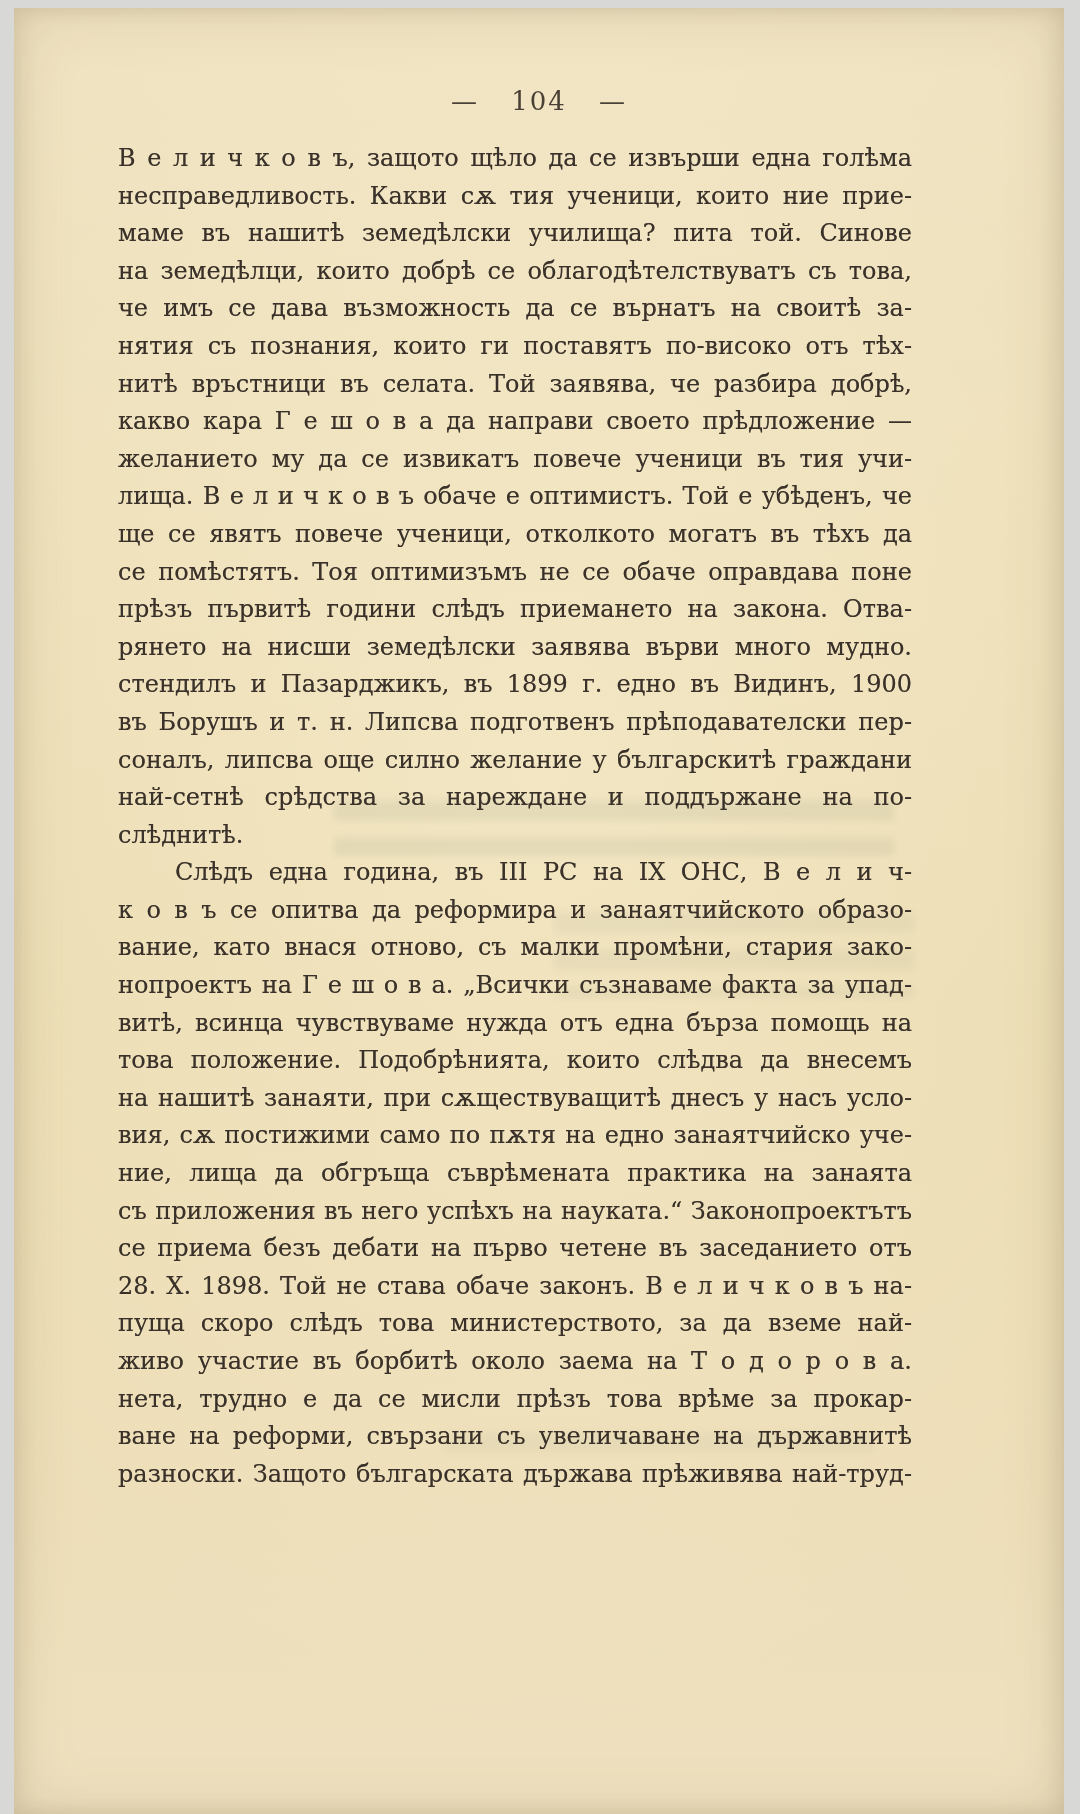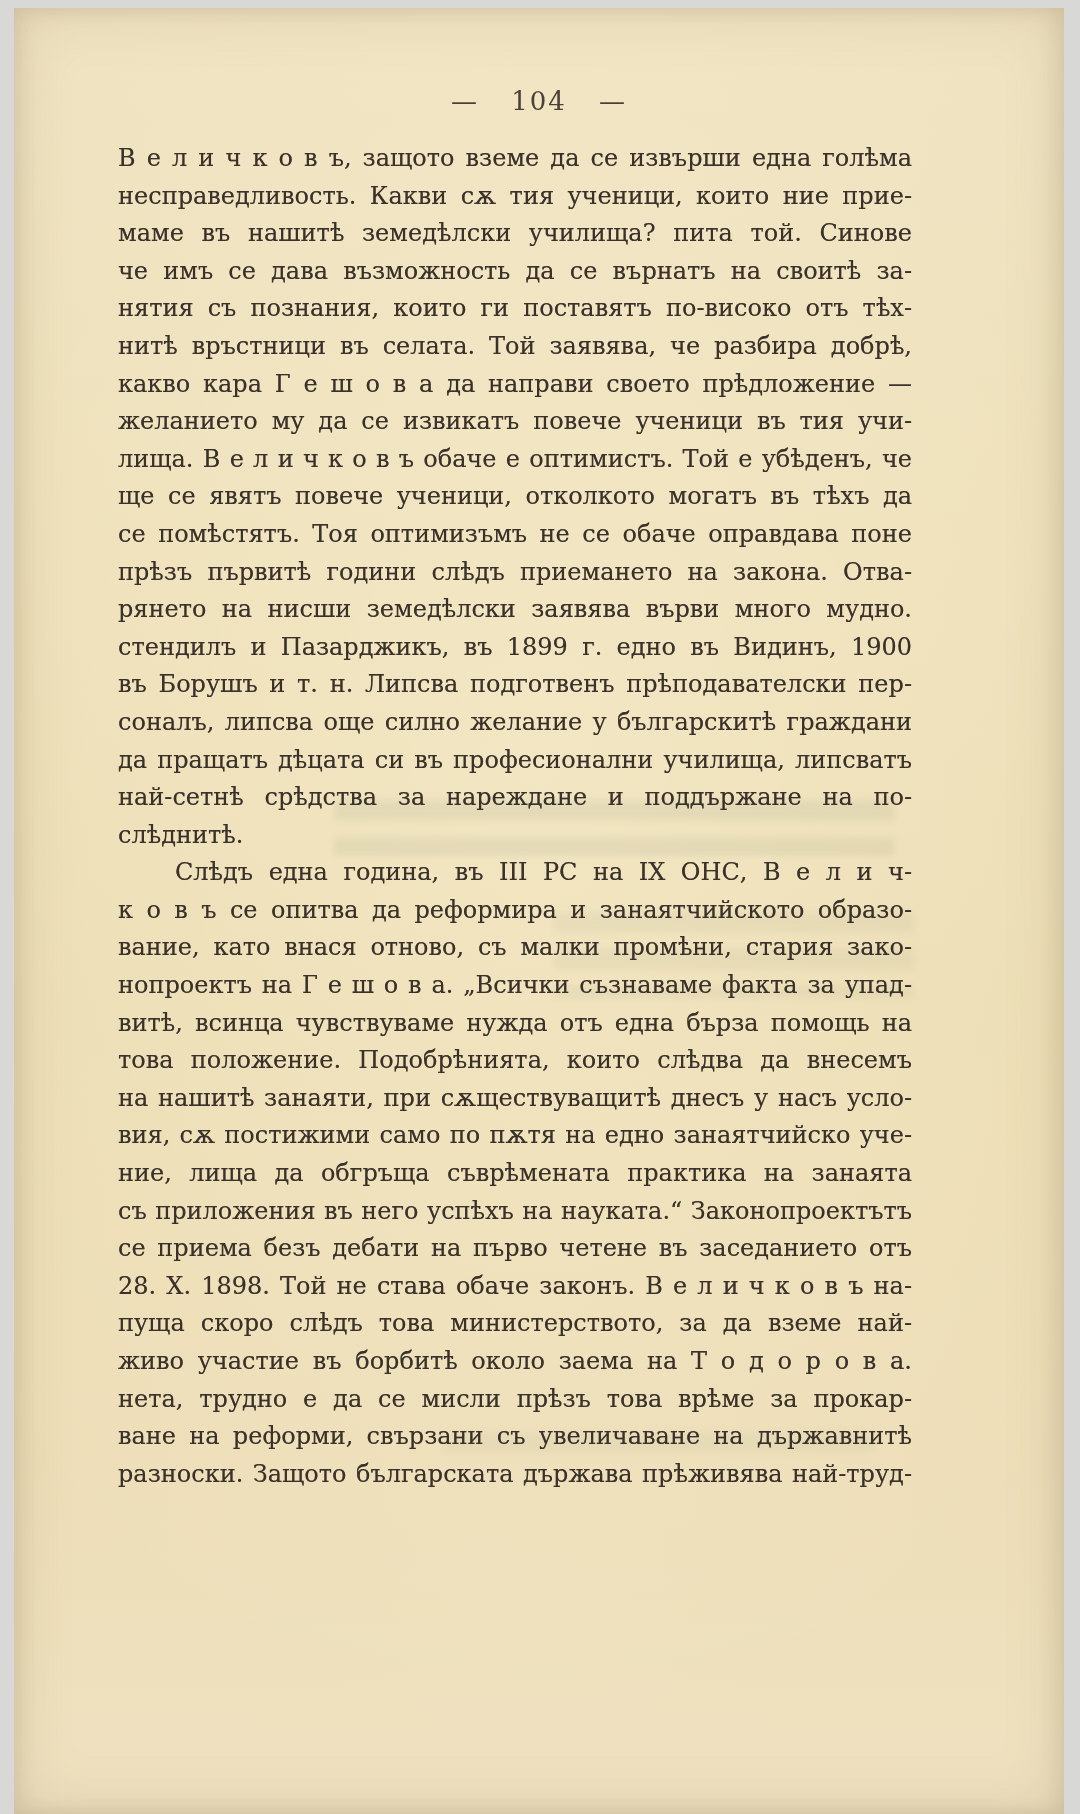--- a/index.html
+++ b/index.html
@@ -89,37 +89,37 @@
 
 <div class="scan-stage">
   <div class="paper">
     <div class="ghost ghost-1"></div>
     <div class="ghost ghost-2"></div>
     <div class="ghost ghost-3"></div>
 
     <div class="page-number">— 104 —</div>
 
     <div class="text-block">
-      <div class="line">В е л и ч к о в ъ,  защото  вземе  да  се  извърши  една  голѣма</div>
+      <div class="line">В е л и ч к о в ъ,  защото  щѣло  да  се  извърши  една  голѣма</div>
       <div class="line">несправедливость. Какви сѫ тия ученици, които ние прие-</div>
       <div class="line">маме въ нашитѣ земедѣлски училища? пита той. Синове</div>
+      <div class="line">на земедѣлци, които добрѣ се облагодѣтелствуватъ съ това,</div>
       <div class="line">че имъ се дава възможность да се върнатъ на своитѣ за-</div>
       <div class="line">нятия съ познания, които ги поставятъ по-високо отъ тѣх-</div>
       <div class="line">нитѣ връстници въ селата. Той заявява, че разбира добрѣ,</div>
       <div class="line">какво кара Г е ш о в а да направи своето прѣдложение —</div>
       <div class="line">желанието му да се извикатъ повече ученици въ тия учи-</div>
       <div class="line">лища. В е л и ч к о в ъ обаче е оптимистъ. Той е убѣденъ, че</div>
       <div class="line">ще се явятъ повече ученици, отколкото могатъ въ тѣхъ да</div>
       <div class="line">се помѣстятъ. Тоя оптимизъмъ не се обаче оправдава поне</div>
       <div class="line">прѣзъ първитѣ години слѣдъ приемането на закона. Отва-</div>
       <div class="line">рянето на нисши земедѣлски заявява върви много мудно.</div>
       <div class="line">стендилъ и Пазарджикъ, въ 1899 г. едно въ Видинъ, 1900</div>
       <div class="line">въ Борушъ и т. н. Липсва подготвенъ прѣподавателски пер-</div>
       <div class="line">соналъ, липсва още силно желание у българскитѣ граждани</div>
-      <div class="line">да пращатъ дѣцата си въ професионални училища, липсватъ</div>
       <div class="line">най-сетнѣ срѣдства за нареждане и поддържане на по-</div>
       <div class="line para-end">слѣднитѣ.</div>
       <div class="line indent">Слѣдъ една година, въ III РС на IX ОНС, В е л и ч-</div>
       <div class="line">к о в ъ се опитва да реформира и занаятчийското образо-</div>
       <div class="line">вание, като внася отново, съ малки промѣни, стария зако-</div>
       <div class="line">нопроектъ на Г е ш о в а. „Всички съзнаваме факта за упад-</div>
       <div class="line">витѣ, всинца чувствуваме нужда отъ една бърза помощь на</div>
       <div class="line">това положение. Подобрѣнията, които слѣдва да внесемъ</div>
       <div class="line">на нашитѣ занаяти, при сѫществуващитѣ днесъ у насъ усло-</div>
       <div class="line">вия, сѫ постижими само по пѫтя на едно занаятчийско уче-</div>

